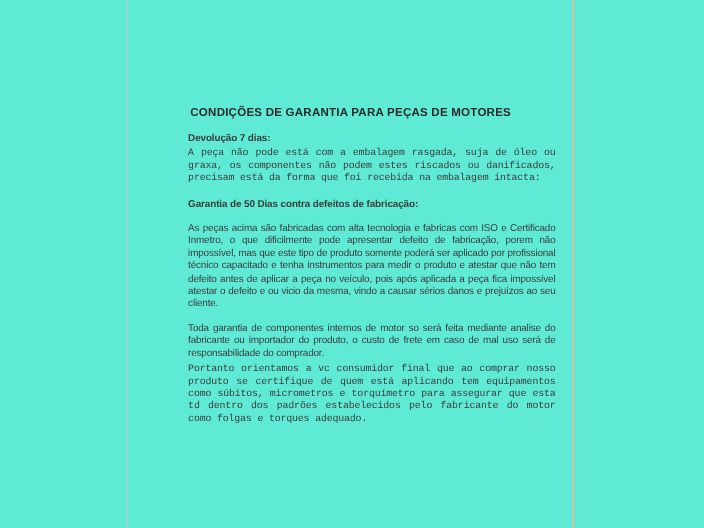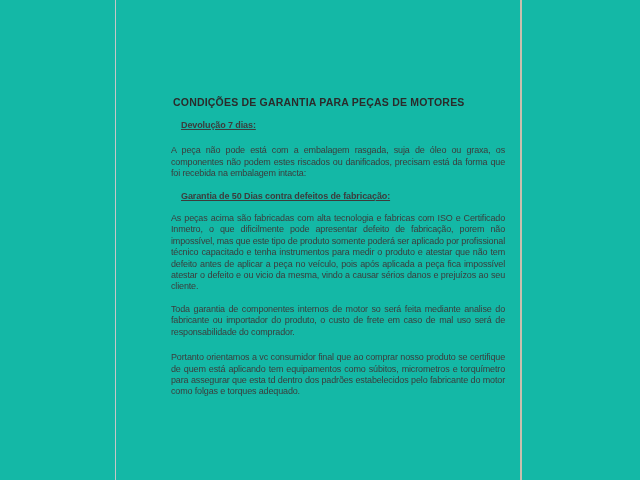--- a/index.html
+++ b/index.html
@@ -7,21 +7,21 @@
     padding: 0;
     width: 640px;
     height: 480px;
     background: #ffffff;
     overflow: hidden;
   }
   .canvas {
     position: relative;
     width: 640px;
     height: 480px;
-    background: #14b8a6;
+    background: #5eead4;
     font-family: "Liberation Sans", "DejaVu Sans", sans-serif;
   }
   .edge {
     position: absolute;
     top: 0;
     bottom: 0;
   }
   .edge-left {
     left: 115px;
     width: 1px;
@@ -42,37 +42,37 @@
   .title {
     margin: 0 0 11px 2px;
     font-size: 10.5px;
     font-weight: bold;
     line-height: 13px;
     letter-spacing: 0.2px;
     color: #2b2b2b;
     white-space: nowrap;
   }
   .heading {
-    margin: 11px 0 0 10px;
+    margin: 11px 0 0 0;
     font-size: 9px;
     font-weight: bold;
     line-height: 11.4px;
     letter-spacing: -0.1px;
-    text-decoration: underline;
   }
   .para {
     margin: 11px 0 0 0;
     font-size: 9px;
     font-weight: normal;
     line-height: 11.4px;
     letter-spacing: -0.15px;
     text-align: justify;
   }
   .attached {
-    margin-top: 14px;
+    margin-top: 3px;
+    font-family: Liberation Mono, monospace;
   }
 </style>
 </head>
 <body>
 
 <div class="canvas">
   <div class="edge edge-left"></div>
   <div class="edge edge-right"></div>
 
   <div class="content">

